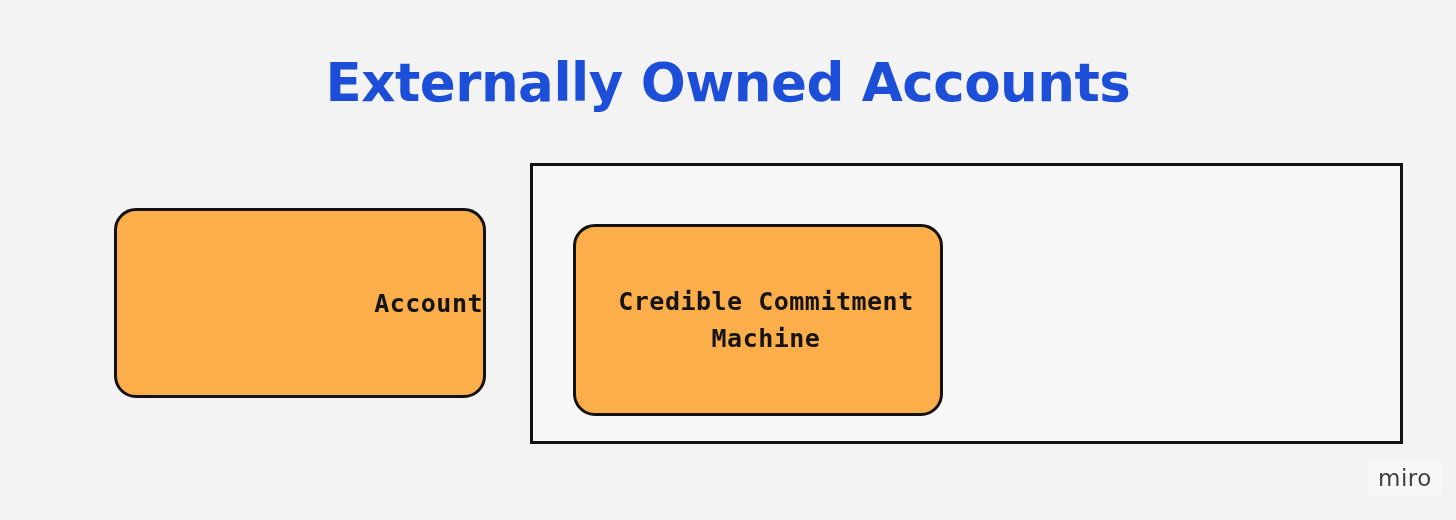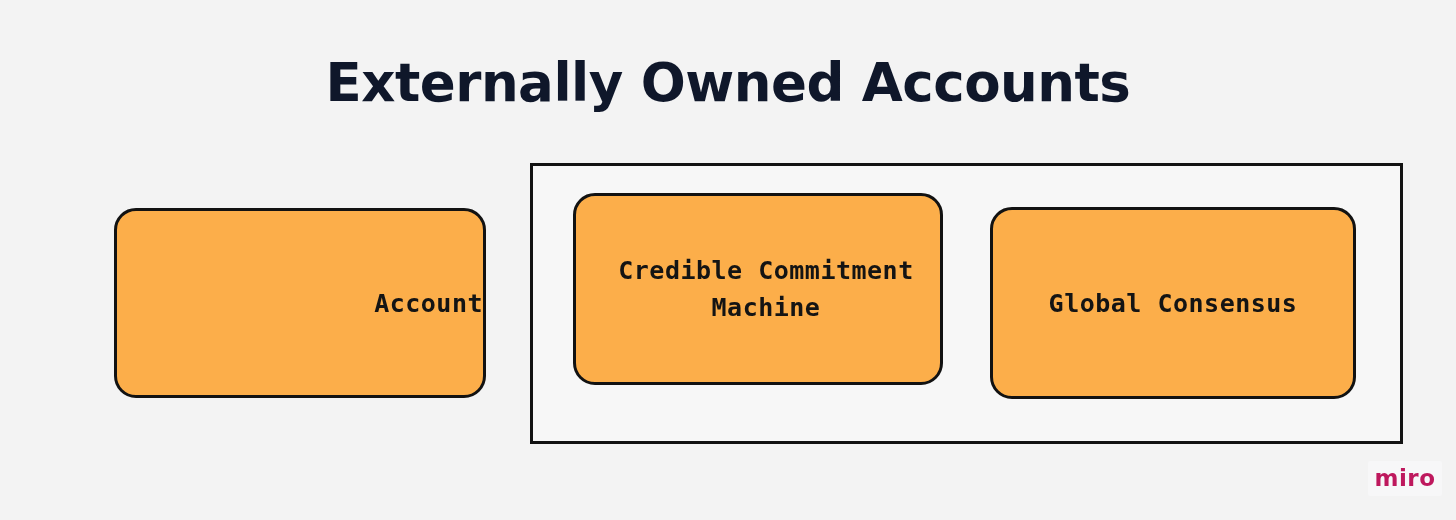--- a/index.html
+++ b/index.html
@@ -28,21 +28,21 @@
   #diagram-title {
     position: absolute;
     left: 0;
     top: 50px;
     width: 1456px;
     text-align: center;
     font-family: "DejaVu Sans", "Liberation Sans", sans-serif;
     font-size: 53px;
     font-weight: bold;
     letter-spacing: -0.5px;
-    color: #0f172a;
+    color: #1d4ed8;
     line-height: 66px;
     white-space: nowrap;
     user-select: none;
   }
 
   
   .node {
     position: absolute;
     background: #fcae4a;
     border: 3px solid #121212;
@@ -80,21 +80,21 @@
     width: 873px;
     height: 281px;
     background: #f7f7f7;
     border: 3px solid #121212;
     border-radius: 0;
     box-sizing: border-box;
   }
 
   #node-credible-commitment-machine {
     left: 573px;
-    top: 193px;
+    top: 224px;
     width: 370px;
     height: 192px;
     padding-left: 16px;
   }
 
   #node-global-consensus {
     left: 990px;
     top: 207px;
     width: 366px;
     height: 192px;
@@ -109,22 +109,22 @@
     height: 35px;
     background: #f7f7f8;
     display: flex;
     align-items: center;
     justify-content: center;
     border-radius: 2px;
   }
   #miro-watermark-text {
     font-family: "DejaVu Sans", "Liberation Sans", sans-serif;
     font-size: 23px;
-    font-weight: bold;
-    color: #be185d;
+    font-weight: normal;
+    color: #404040;
     letter-spacing: 0.5px;
     line-height: 23px;
     user-select: none;
   }
 </style>
 </head>
 <body>
 
 <div id="diagram-canvas">
 
@@ -134,21 +134,18 @@
     <span class="node-label">Account</span>
   </div>
 
   <div id="group-container"></div>
 
   <div class="node" id="node-credible-commitment-machine">
     <span class="node-label">Credible Commitment
 Machine</span>
   </div>
 
-  <div class="node" id="node-global-consensus">
-    <span class="node-label">Global Consensus</span>
-  </div>
 
   <div id="miro-watermark">
     <span id="miro-watermark-text">miro</span>
   </div>
 
 </div>
 
 </body></html>

